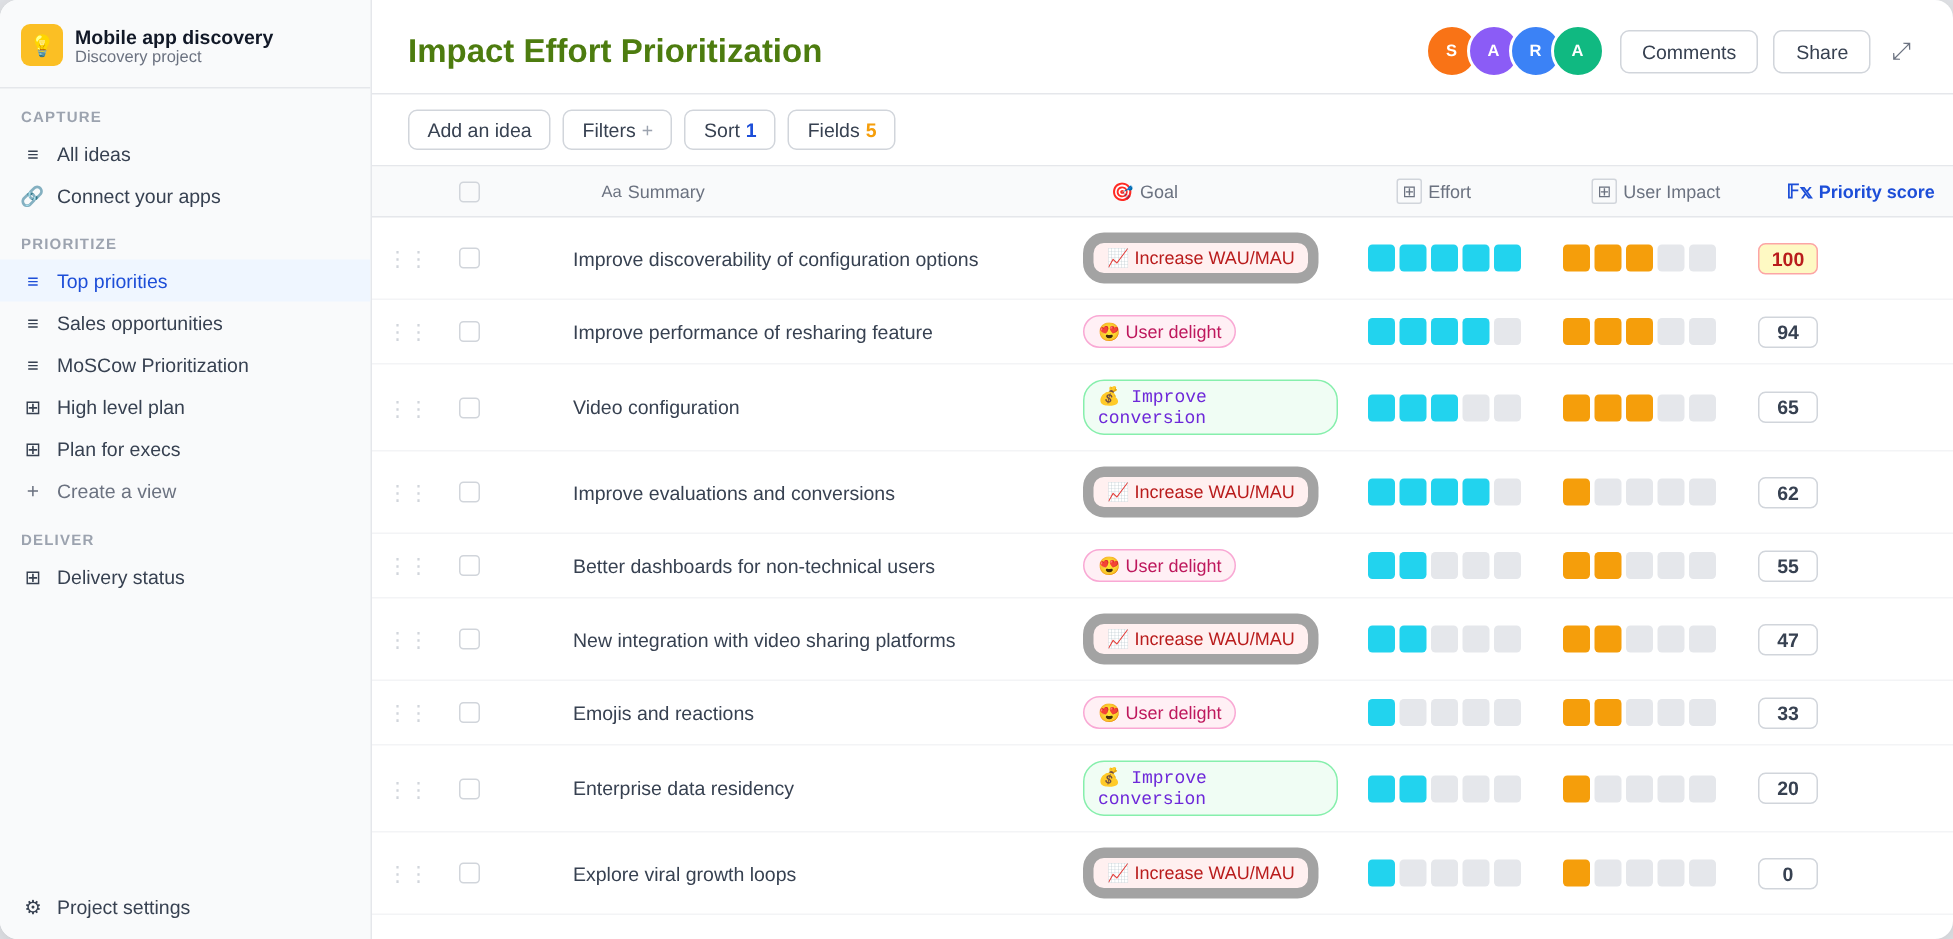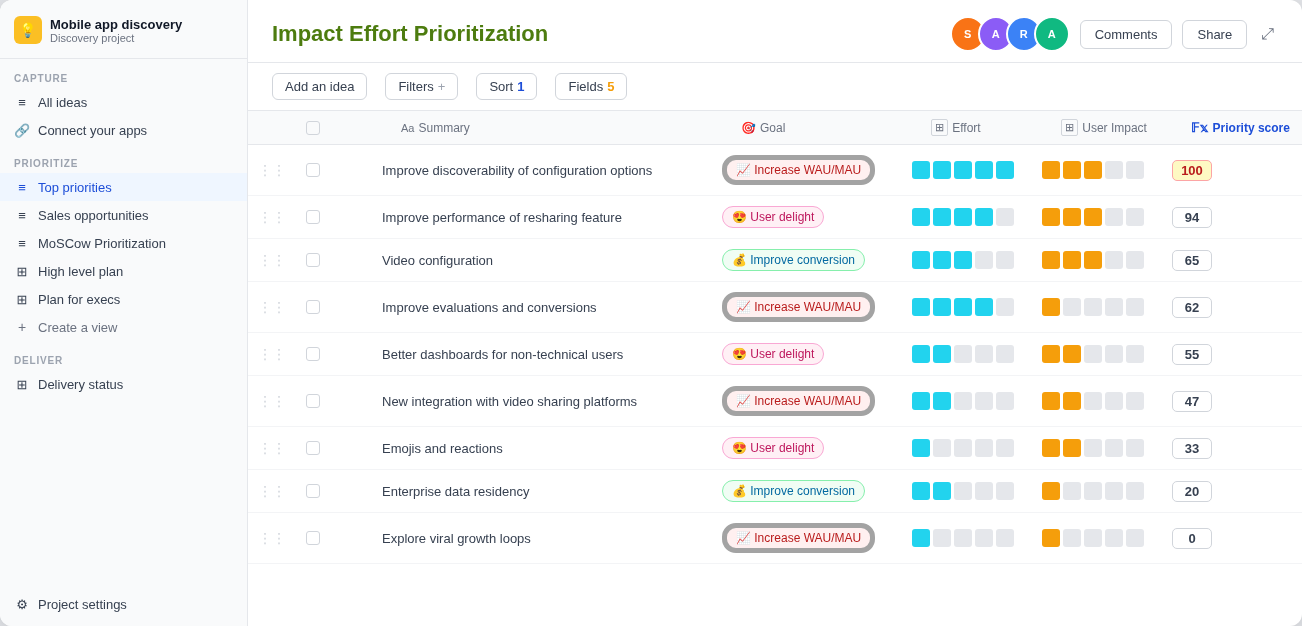--- a/index.html
+++ b/index.html
@@ -24,43 +24,43 @@
     .main-header { display: flex; align-items: center; justify-content: space-between; padding: 16px 24px 10px; border-bottom: 1px solid #e5e7eb; }
     .main-title { font-size: 22px; font-weight: 700; color: #4d7c0f; }
     .header-right { display: flex; align-items: center; gap: 10px; }
     .avatar-group { display: flex; align-items: center; }
     .avatar { width: 36px; height: 36px; border-radius: 50%; border: 2px solid #fff; margin-left: -8px; display: flex; align-items: center; justify-content: center; font-size: 11px; font-weight: 700; color: #fff; }
     .avatar:first-child { margin-left: 0; }
     .btn-comments { background: #fff; border: 1px solid #d1d5db; border-radius: 6px; padding: 6px 14px; font-size: 13px; color: #374151; cursor: pointer; }
     .btn-share { background: #fff; border: 1px solid #d1d5db; border-radius: 6px; padding: 6px 14px; font-size: 13px; color: #374151; cursor: pointer; }
     .btn-expand { background: transparent; border: none; cursor: pointer; font-size: 16px; color: #6b7280; padding: 4px; }
     
-    .toolbar { display: flex; align-items: flex-end; gap: 18px; padding: 10px 24px; border-bottom: 1px solid #e5e7eb; }
+    .toolbar { display: flex; align-items: flex-end; gap: 8px; padding: 10px 24px; border-bottom: 1px solid #e5e7eb; }
     .toolbar-btn { background: #fff; border: 1px solid #d1d5db; border-radius: 6px; padding: 5px 12px; font-size: 13px; color: #374151; cursor: pointer; display: flex; align-items: center; gap: 4px; }
     .toolbar-btn .badge { font-weight: 700; color: #1d4ed8; }
     .toolbar-btn .badge-orange { font-weight: 700; color: #f59e0b; }
     
     .table-container { flex: 1; overflow-y: auto; }
     table { width: 100%; border-collapse: collapse; }
     thead th { background: #f9fafb; border-bottom: 1px solid #e5e7eb; padding: 8px 10px; font-size: 12px; color: #6b7280; font-weight: 500; text-align: left; white-space: nowrap; }
     thead th:first-child { width: 36px; }
     thead th.summary-col { width: 340px; }
     thead th.goal-col { width: 190px; }
     thead th.effort-col { width: 130px; }
     thead th.impact-col { width: 130px; }
     thead th.priority-col { width: 140px; color: #1d4ed8; font-weight: 700; }
     tbody tr { border-bottom: 1px solid #f3f4f6; }
     td { padding: 10px 10px; font-size: 13px; color: #374151; vertical-align: middle; }
     .drag-handle { color: #d1d5db; font-size: 14px; cursor: grab; text-align: center; }
     .checkbox-cell { text-align: center; }
     .checkbox { width: 14px; height: 14px; border: 1.5px solid #d1d5db; border-radius: 3px; cursor: pointer; }
     .goal-badge { display: inline-flex; align-items: center; gap: 5px; padding: 3px 9px; border-radius: 14px; font-size: 12px; font-weight: 500; }
-    .goal-wau { background: #fff0f0; border: 5px solid #a3a3a3; color: #b91c1c; }
+    .goal-wau { background: #fff0f0; border: 7px solid #a3a3a3; color: #b91c1c; }
     .goal-delight { background: #fff0f5; border: 1px solid #f9a8d4; color: #be185d; }
-    .goal-conversion { background: #f0fdf4; border: 1px solid #86efac; color: #0369a1; }
+    .goal-conversion { background: #f0fdf4; border: 1px solid #86efac; color: #6d28d9; font-family: Liberation Mono, monospace; }
     
     .dot-row { display: flex; gap: 3px; }
     .dot { width: 18px; height: 18px; border-radius: 3px; display: inline-block; }
     .dot-cyan { background: #22d3ee; }
     .dot-orange { background: #f59e0b; }
     .dot-empty { background: #e5e7eb; }
     .priority-score { display: inline-flex; align-items: center; justify-content: center; min-width: 40px; padding: 2px 7px; border: 1.5px solid #d1d5db; border-radius: 5px; font-size: 13px; font-weight: 600; color: #374151; }
     .priority-score.top { background: #fef9c3; border-color: #fca5a5; color: #b91c1c; }
     .th-inner { display: flex; align-items: center; gap: 4px; margin-left: 19px; }
   </style>

